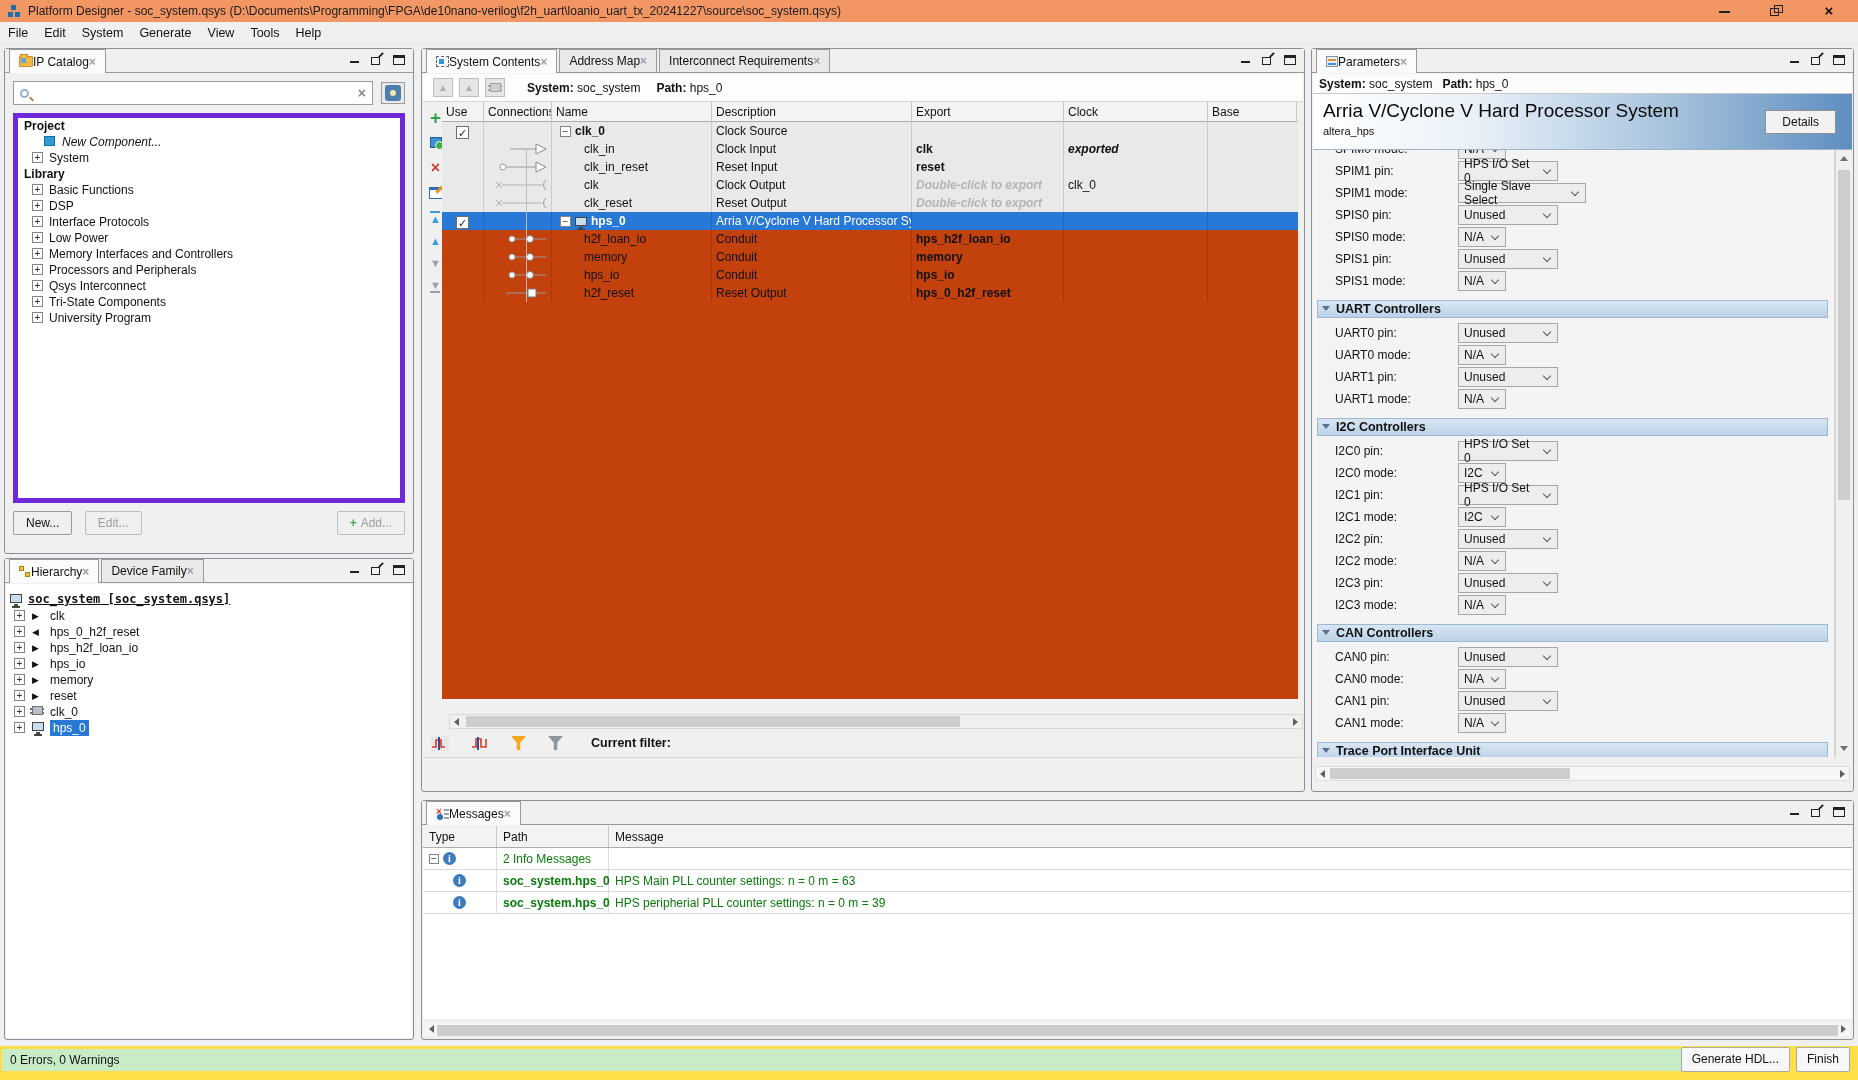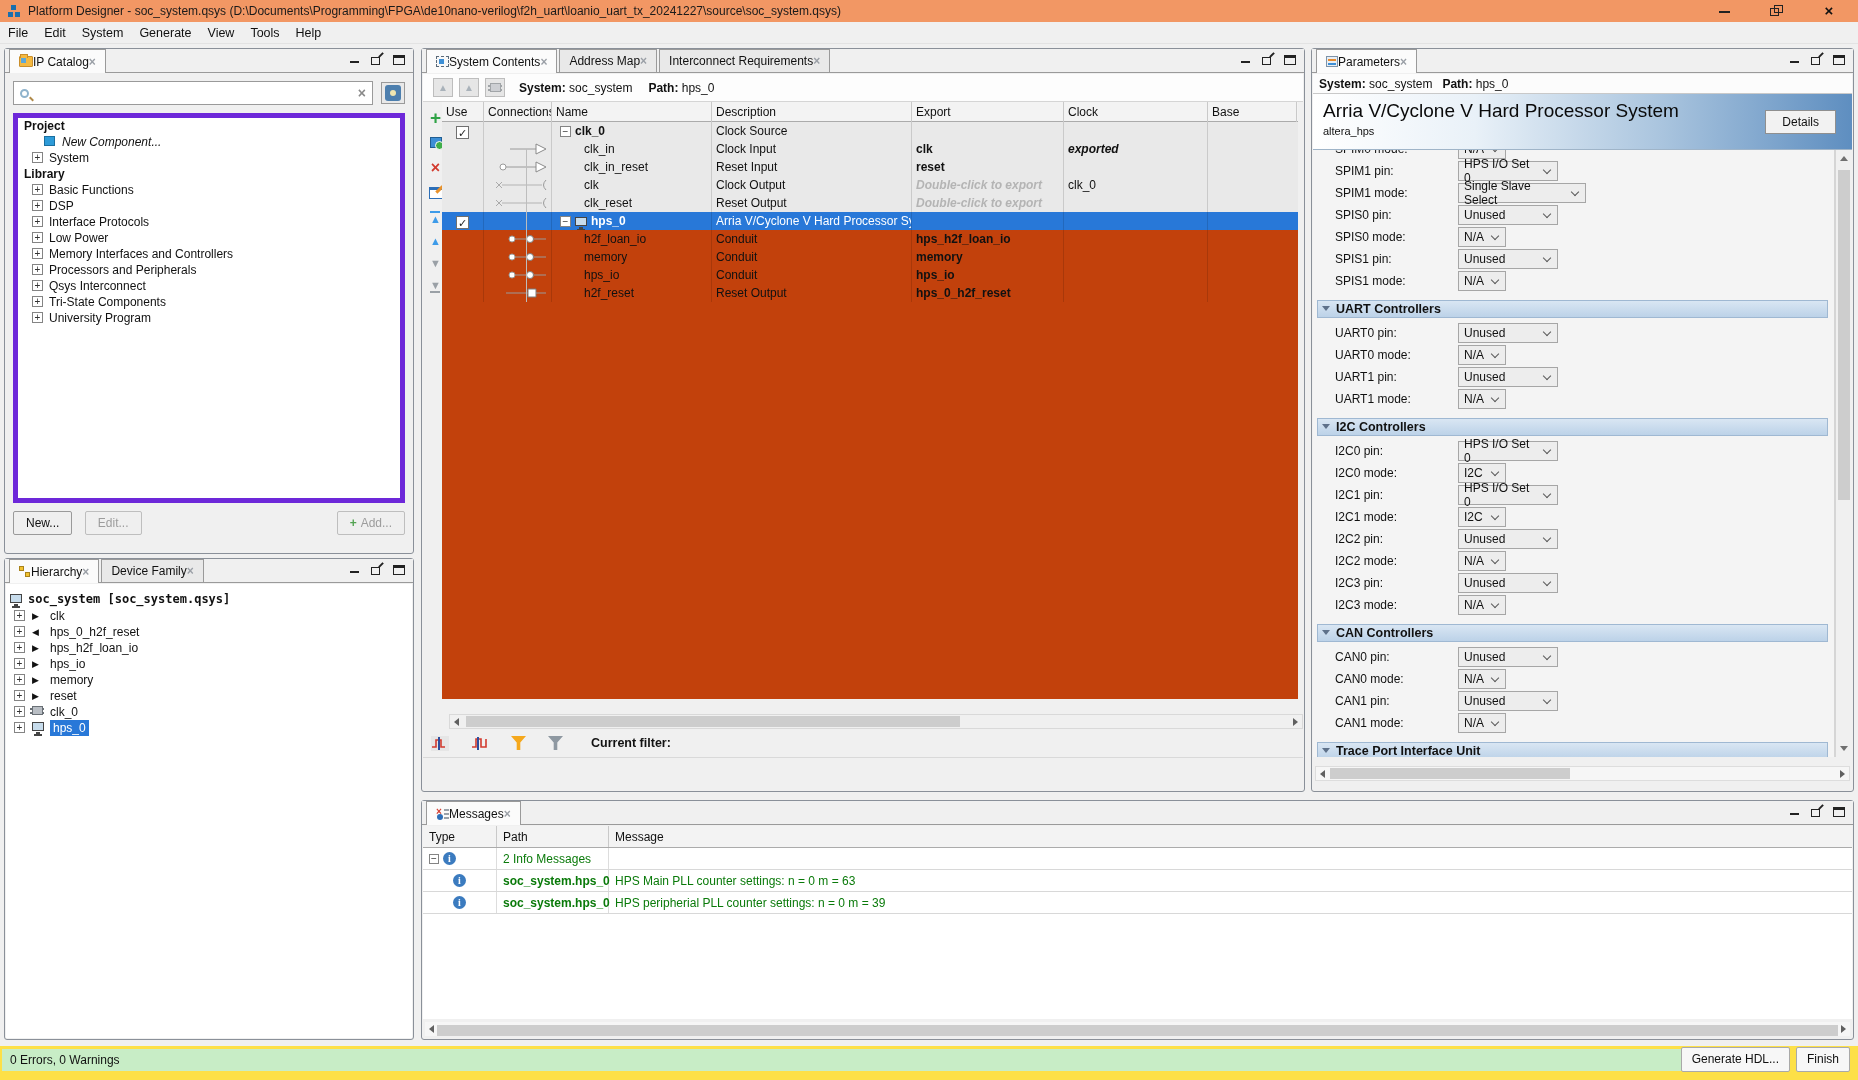--- a/index.html
+++ b/index.html
@@ -88,21 +88,21 @@
 .addbtn .plus{color:#53A352;font-weight:bold;margin-right:4px;}
 
 
 #hierarchy{left:4px;top:558px;width:410px;height:482px;}
 .hierbody{position:absolute;left:1px;top:25px;right:1px;bottom:1px;background:#FFF;font-size:12px;overflow:hidden;padding-top:6px;}
 .hrow{height:16px;line-height:16px;position:relative;white-space:nowrap;}
 .hrow .expander{position:absolute;left:8px;top:2px;}
 .hrow .ptr{position:absolute;left:26px;top:0;font-size:9px;color:#111;}
 .hrow .lbl{position:absolute;left:44px;}
 .hrow .lbl.sel{background:#2878D8;color:#FFF;padding:0 3px;}
-.hroot{font-family:"DejaVu Sans Mono",monospace;font-weight:bold;font-size:12px;height:18px;line-height:18px;position:relative;}
+.hroot{font-family:"DejaVu Sans Mono",monospace;font-weight:bold;font-size:12px;height:18px;line-height:18px;position:relative;text-decoration:underline;}
 .hroot .monitor-icon{margin:0 6px 0 4px;}
 .hrow .chip-icon,.hrow .monitor-icon{position:absolute;left:26px;top:2px;}
 
 
 #system-contents{left:421px;top:48px;width:884px;height:744px;}
 .subtoolbar{position:absolute;left:1px;top:25px;right:1px;height:28px;background:#FDFDFD;border-bottom:1px solid #D5D5D5;display:flex;align-items:center;padding-left:10px;gap:6px;font-size:12px;}
 .tinybtn{width:20px;height:19px;background:#E6E6E6;border:1px solid #BDBDBD;display:flex;align-items:center;justify-content:center;color:#A9B2BA;font-size:10px;}
 .sc-left-toolbar{position:absolute;left:1px;top:53px;width:26px;bottom:92px;background:#F0F0F0;border-right:1px solid #D0D0D0;display:flex;flex-direction:column;align-items:center;padding-top:8px;gap:12px;}
 .ti{font-size:15px;line-height:15px;font-weight:bold;}
 .ti.add{color:#2FA346;font-size:19px;}
@@ -420,21 +420,21 @@
             <i></i>
           </span>
       </span>
     </div>
     <div class="subtoolbar">
       <span class="tinybtn">▲</span>
       <span class="tinybtn">▲</span>
       <span class="tinybtn">
           <span class="chip-icon" style="opacity:.55;"></span>
         </span>
-      <span style="margin-left:8px;"><b>System:</b> <span>soc_system</span></span>
+      <span style="margin-left:16px;"><b>System:</b> <span>soc_system</span></span>
       <span style="margin-left:10px;"><b>Path:</b> <span>hps_0</span></span>
     </div>
 
     <div class="sc-left-toolbar">
       <span class="ti add">+</span>
       <span class="dup-icon"></span>
       <span class="ti remove">×</span>
       <span class="edit-icon"></span>
       <span class="mv blue"><span class="bar"></span><span>▲</span></span>
       <span class="mv blue"><span>▲</span></span>

